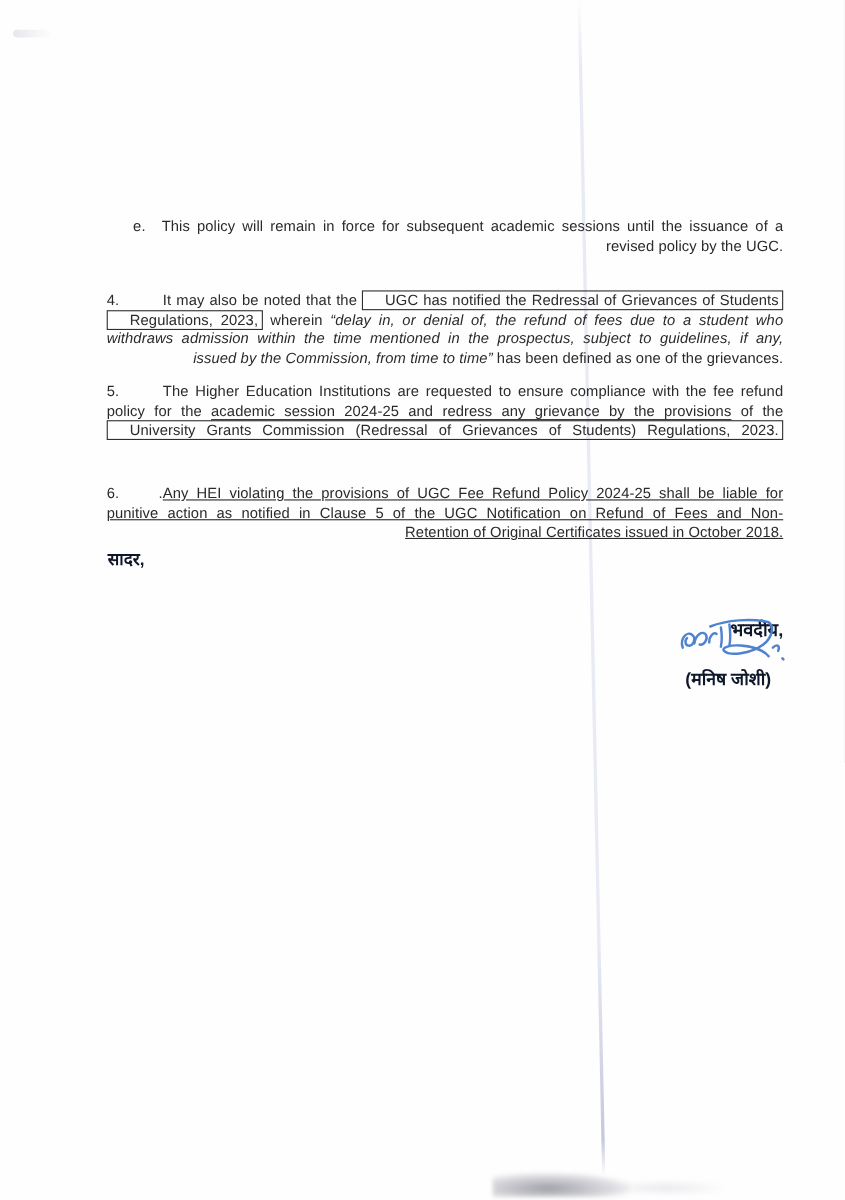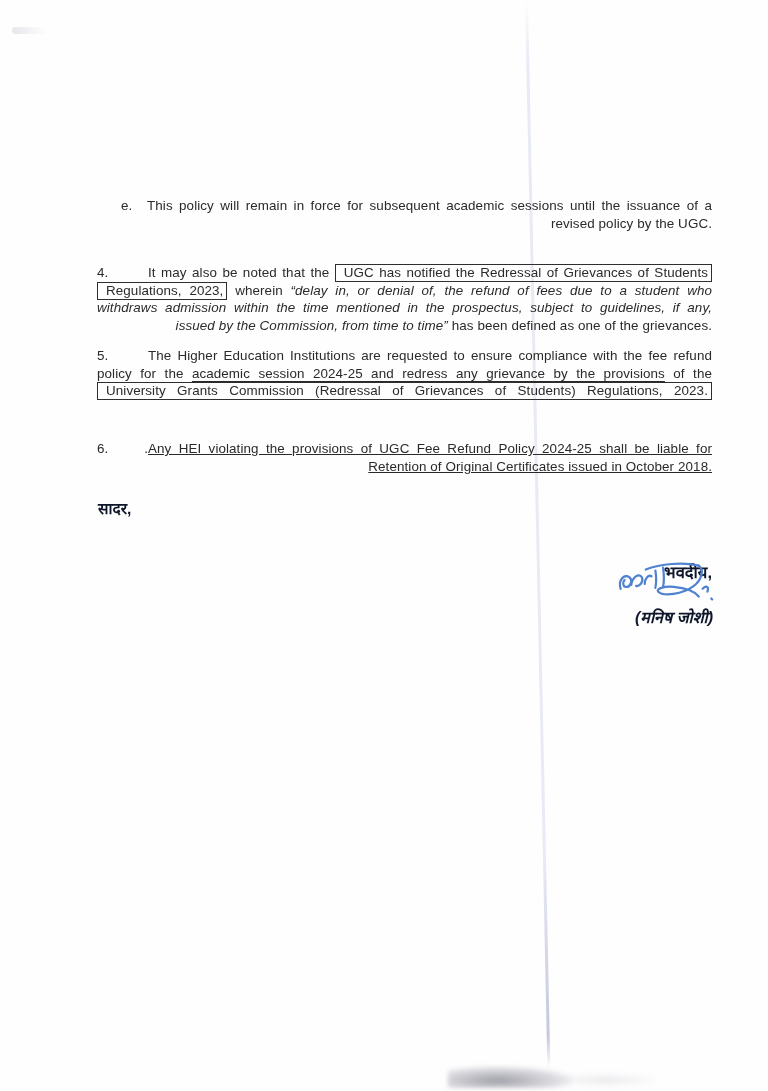--- a/index.html
+++ b/index.html
@@ -39,35 +39,35 @@
   
   .tblock{
     position:absolute;font-size:13.4px;line-height:17.6px;
     letter-spacing:.1px;
   }
   .tblock .line{text-align:right;white-space:normal;}
   .tblock .line.jl{text-align:justify;text-align-last:justify;}
   .seg{}
   .seg.ital{font-style:italic;}
   .seg.num{display:inline-block;width:51px;}
-  .seg.boxed{border:1.5px solid #2e2e2e;padding:0 3px 1px 8px;}
+  .seg.boxed{border:1.5px solid #2e2e2e;padding:0 3px 1px 20px;}
   .seg.undl{text-decoration:underline;text-decoration-thickness:1.2px;text-underline-offset:3px;}
   #clause-e{left:147px;top:197px;width:565px;}
   #clause-e .marker{position:absolute;left:-26px;top:0;}
   #para-4{left:97px;top:264px;width:615px;}
   #para-5{left:97px;top:347px;width:615px;}
   #para-6{left:97px;top:440px;width:615px;text-decoration:underline;}
   
   .hindi{font-family:"Liberation Sans","DejaVu Sans",sans-serif;font-weight:700;color:#0f172a;}
   .salutation{position:absolute;left:98px;top:497px;font-size:15.5px;}
   .valediction{position:absolute;right:56px;top:560px;font-size:16.5px;}
   .signature-wrap{position:absolute;left:612px;top:556px;width:106px;height:56px;}
   .signature-wrap svg{display:block;width:100%;height:100%;}
   .sig path{fill:none;stroke-width:2.3;stroke-linecap:round;stroke-linejoin:round;}
-  .signer-name{position:absolute;right:55px;top:606px;font-size:16px;font-style:italic;}
+  .signer-name{position:absolute;right:67px;top:606px;font-size:16px;}
   .addressees{position:absolute;left:97px;top:644px;font-size:16px;line-height:27px;}
 </style>
 </head>
 <body>
 
 <div class="page">
 
   <div class="corner-speck"></div>
   <div class="fold-line"></div>
   <div class="smudge-a"></div>
@@ -84,20 +84,21 @@
       <div class="line jl"><span class="seg ital">withdraws admission within the time mentioned in the prospectus, subject to guidelines, if any,</span></div>
       <div class="line"><span class="seg ital">issued by the Commission, from time to time”</span><span class="seg"> has been defined as one of the grievances.</span></div>
     </div>
   <div class="tblock" id="para-5">
       <div class="line jl"><span class="seg num">5.</span><span class="seg">The Higher Education Institutions are requested to ensure compliance with the fee refund</span></div>
       <div class="line jl"><span class="seg">policy for the </span><span class="seg undl">academic session 2024-25 and redress any grievance by the provisions</span><span class="seg"> of the</span></div>
       <div class="line jl"><span class="seg boxed">University Grants Commission (Redressal of Grievances of Students) Regulations, 2023.</span></div>
     </div>
   <div class="tblock" id="para-6">
       <div class="line jl"><span class="seg num">6. .</span><span class="seg">Any HEI violating the provisions of UGC Fee Refund Policy 2024-25 shall be liable for</span></div>
+      <div class="line jl"><span class="seg">punitive action as notified in Clause 5 of the UGC Notification on Refund of Fees and Non-</span></div>
       <div class="line"><span class="seg">Retention of Original Certificates issued in October 2018.</span></div>
     </div>
 
   <div class="hindi salutation">सादर,</div>
   <div class="hindi valediction">भवदीय,</div>
 
   <div class="signature-wrap">
     <svg viewBox="0 0 110 56" class="sig">
       <path d="M9 33 C6 24 13 17 18 21 C22 24 19 32 14 31 C11 30 11 26 13 24" stroke="#4f82cf"></path>
       <path d="M20 29 C21 21 28 16 31 21 C33 25 29 31 25 30" stroke="#4f82cf"></path>

